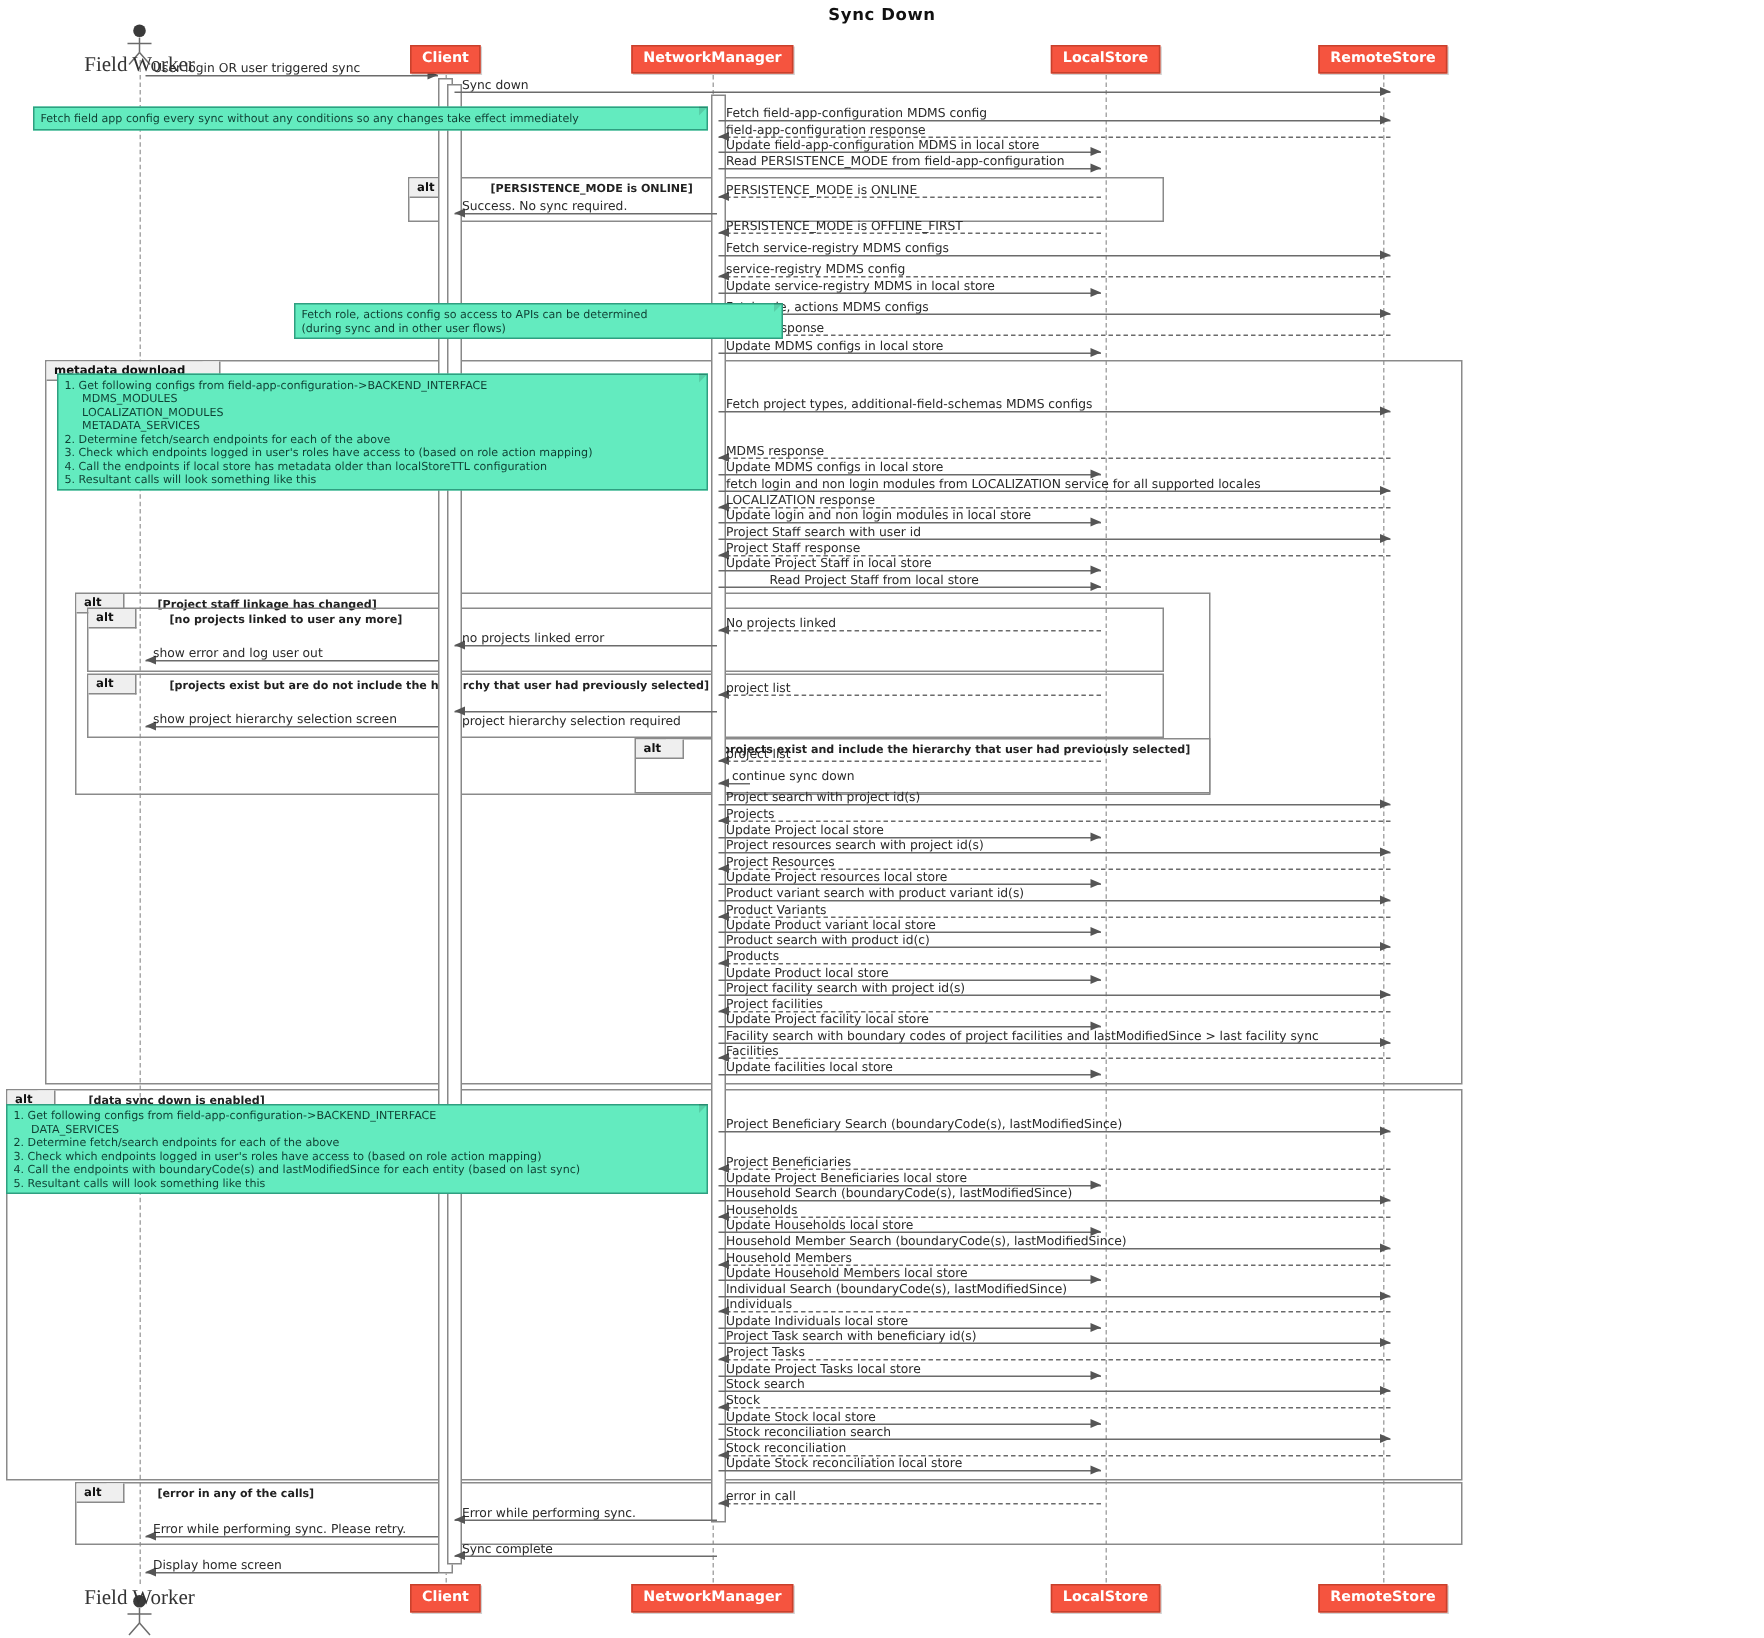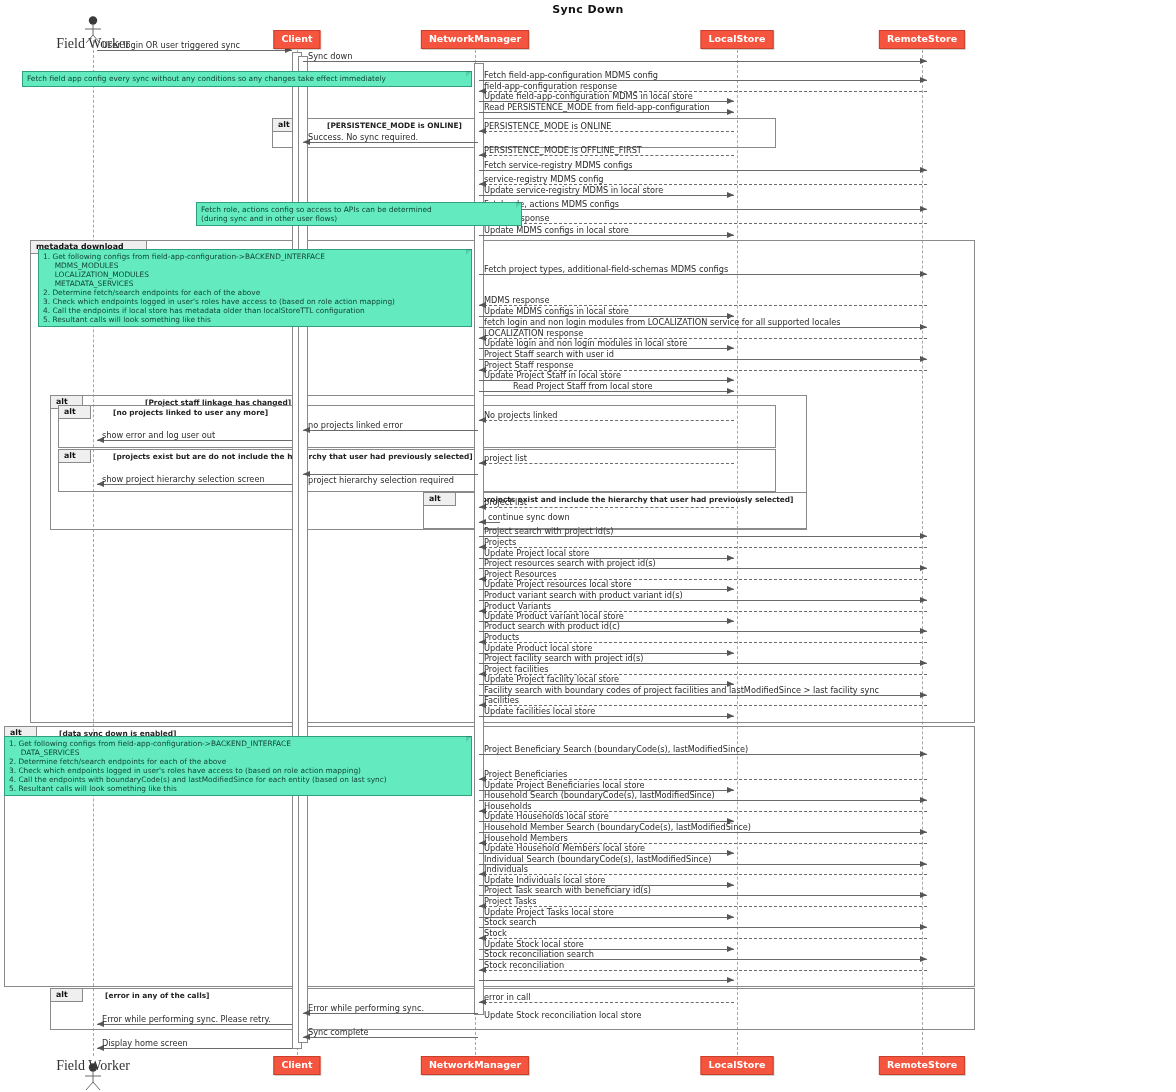--- a/index.html
+++ b/index.html
@@ -95,21 +95,21 @@
     <div class="lifeline" style="left: 475px; top: 45px; height: 1010px;"></div>
     <div class="lifeline" style="left: 737px; top: 45px; height: 1010px;"></div>
     <div class="lifeline" style="left: 922px; top: 45px; height: 1010px;"></div>
     <div class="frag" style="left: 272px; top: 118px; width: 504px; height: 30px;"></div>
     <div class="frag-tab" style="left: 273px; top: 119px;">alt</div>
     <div class="frag-cond" style="left: 327px; top: 121px;">[PERSISTENCE_MODE is ONLINE]</div>
     <div class="frag" style="left: 30px; top: 240px; width: 945px; height: 483px;"></div>
     <div class="frag-tab" style="left: 31px; top: 241px; padding-right: 22px;">metadata download</div>
     <div class="frag" style="left: 50px; top: 395px; width: 757px; height: 135px;"></div>
     <div class="frag-tab" style="left: 51px; top: 396px;">alt</div>
-    <div class="frag-cond" style="left: 105px; top: 398px; margin-left: 40px;">[Project staff linkage has changed]</div>
+    <div class="frag-cond" style="left: 105px; top: 398px;">[Project staff linkage has changed]</div>
     <div class="frag" style="left: 58px; top: 405px; width: 718px; height: 43px;"></div>
     <div class="frag-tab" style="left: 59px; top: 406px;">alt</div>
     <div class="frag-cond" style="left: 113px; top: 408px;">[no projects linked to user any more]</div>
     <div class="frag" style="left: 58px; top: 449px; width: 718px; height: 43px;"></div>
     <div class="frag-tab" style="left: 59px; top: 450px;">alt</div>
     <div class="frag-cond" style="left: 113px; top: 452px;">[projects exist but are do not include the hierarchy that user had previously selected]</div>
     <div class="frag" style="left: 423px; top: 492px; width: 384px; height: 37px;"></div>
     <div class="frag-tab" style="left: 424px; top: 493px;">alt</div>
     <div class="frag-cond" style="left: 478px; top: 495px;">[projects exist and include the hierarchy that user had previously selected]</div>
     <div class="frag" style="left: 4px; top: 726px; width: 971px; height: 261px;"></div>
@@ -329,21 +329,21 @@
     <div class="arrowR" style="top: 946px; left: 727px;"></div>
     <div class="mtext" style="left: 484px; top: 940px;">Update Stock local store</div>
     <div class="msg" style="left: 479px; top: 959px; width: 448px;"></div>
     <div class="arrowR" style="top: 956px; left: 920px;"></div>
     <div class="mtext" style="left: 484px; top: 950px;">Stock reconciliation search</div>
     <div class="msg dashed" style="left: 479px; top: 970px; width: 448px;"></div>
     <div class="arrowL" style="top: 967px; left: 479px;"></div>
     <div class="mtext" style="left: 484px; top: 961px;">Stock reconciliation</div>
     <div class="msg" style="left: 479px; top: 980px; width: 255px;"></div>
     <div class="arrowR" style="top: 977px; left: 727px;"></div>
-    <div class="mtext" style="left: 484px; top: 1011px;">Update Stock reconciliation local store</div>
+    <div class="mtext" style="left: 484px; top: 971px;">Update Stock reconciliation local store</div>
     <div class="msg dashed" style="left: 479px; top: 1002px; width: 255px;"></div>
     <div class="arrowL" style="top: 999px; left: 479px;"></div>
     <div class="mtext" style="left: 484px; top: 993px;">error in call</div>
     <div class="msg" style="left: 303px; top: 1013px; width: 175px;"></div>
     <div class="arrowL" style="top: 1010px; left: 303px;"></div>
     <div class="mtext" style="left: 308px; top: 1004px;">Error while performing sync.</div>
     <div class="msg" style="left: 97px; top: 1024px; width: 195px;"></div>
     <div class="arrowL" style="top: 1021px; left: 97px;"></div>
     <div class="mtext" style="left: 102px; top: 1015px;">Error while performing sync. Please retry.</div>
     <div class="msg" style="left: 303px; top: 1037px; width: 175px;"></div>

